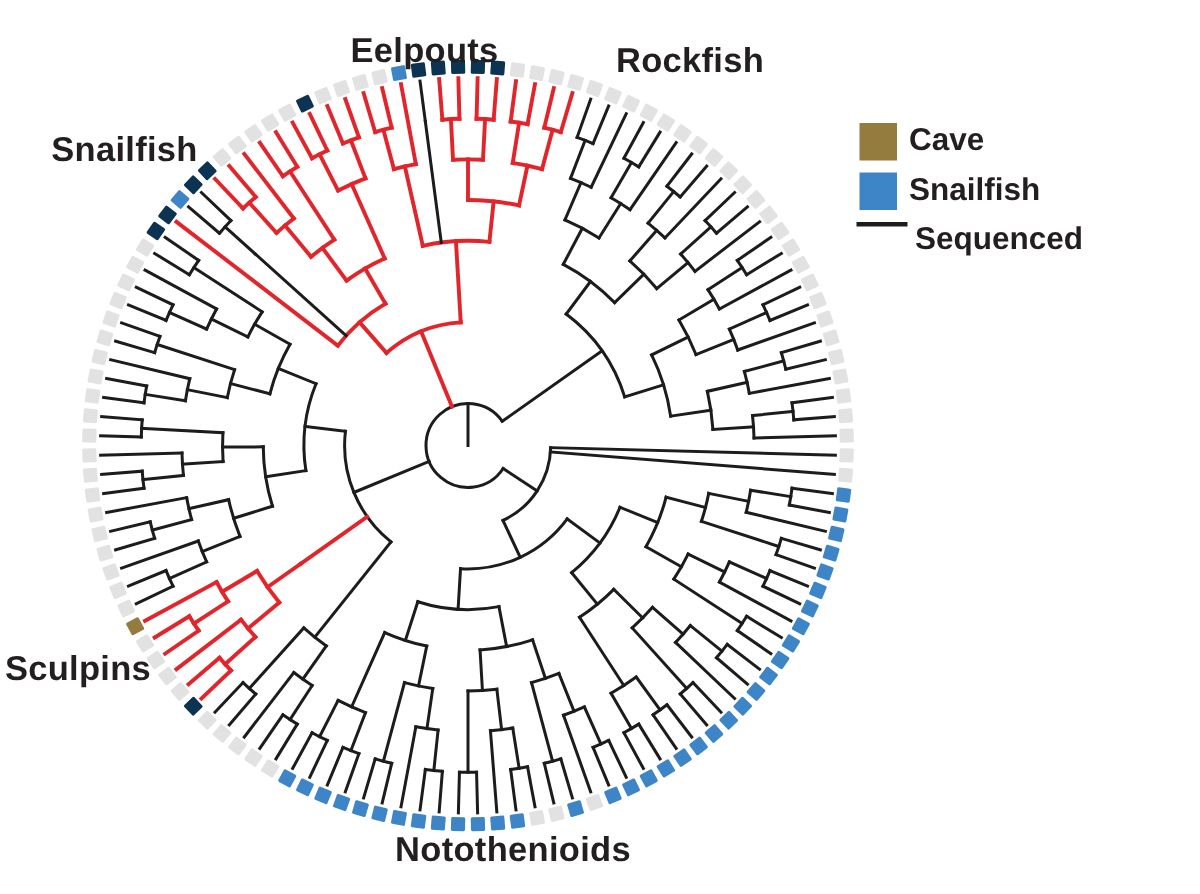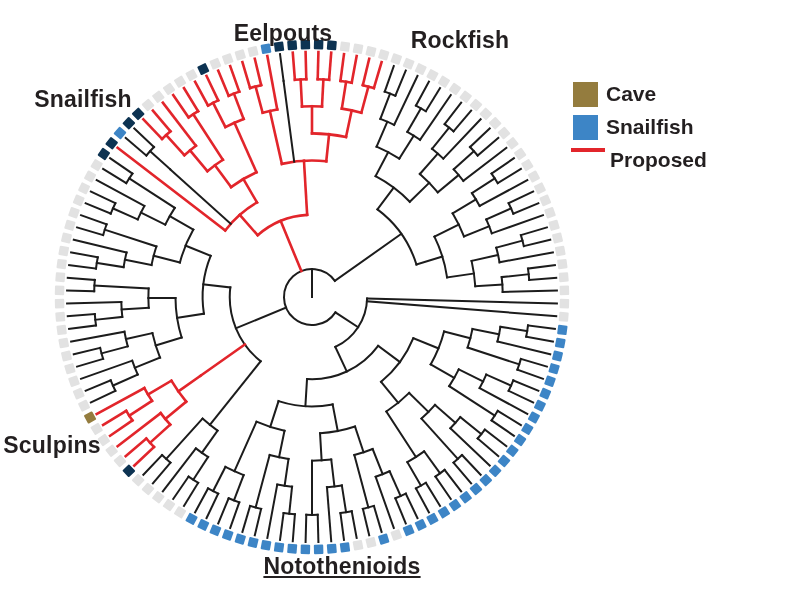--- a/index.html
+++ b/index.html
@@ -9,21 +9,21 @@
   }
   .tree-svg{position:absolute;left:0;top:0;}
   .clade-label{
     position:absolute;color:#231f20;font-size:23px;font-weight:600;
     transform:translateX(-50%);white-space:nowrap;letter-spacing:0.2px;text-align:right;
   }
   .lbl-eelpouts{left:283px;top:20px;}
   .lbl-rockfish{left:460px;top:27px;}
   .lbl-snailfish{left:83px;top:86px;}
   .lbl-sculpins{left:52px;top:432px;}
-  .lbl-notothenioids{left:342px;top:553px;text-decoration:underline;}
+  .lbl-notothenioids{left:342px;top:553px;}
   .legend{position:absolute;left:573px;top:82px;}
   .legend-row{display:flex;align-items:flex-start;height:33px;color:#231f20;font-size:21px;font-weight:600;}
   .swatch{display:inline-block;flex:0 0 auto;}
   .swatch.sq{width:25px;height:25px;margin-right:8px;}
   .swatch.ln{width:34px;height:3px;margin-left:-2px;margin-right:5px;}
   .legend-text{white-space:nowrap;}
 </style>
 </head>
 <body>
 
@@ -510,18 +510,18 @@
   <div class="legend">
     <div class="legend-row">
       <span class="swatch sq" style="background: rgb(148, 124, 62);"></span>
       <span class="legend-text">Cave</span>
     </div>
     <div class="legend-row">
       <span class="swatch sq" style="background: rgb(61, 133, 198);"></span>
       <span class="legend-text">Snailfish</span>
     </div>
     <div class="legend-row">
-      <span class="swatch ln" style="background: rgb(226, 37, 43); height: 4px;"></span>
-      <span class="legend-text">Proposed</span>
+      <span class="swatch ln" style="background: rgb(28, 28, 28);"></span>
+      <span class="legend-text">Sequenced</span>
     </div>
   </div>
 
 </div>
 
 </body></html>

